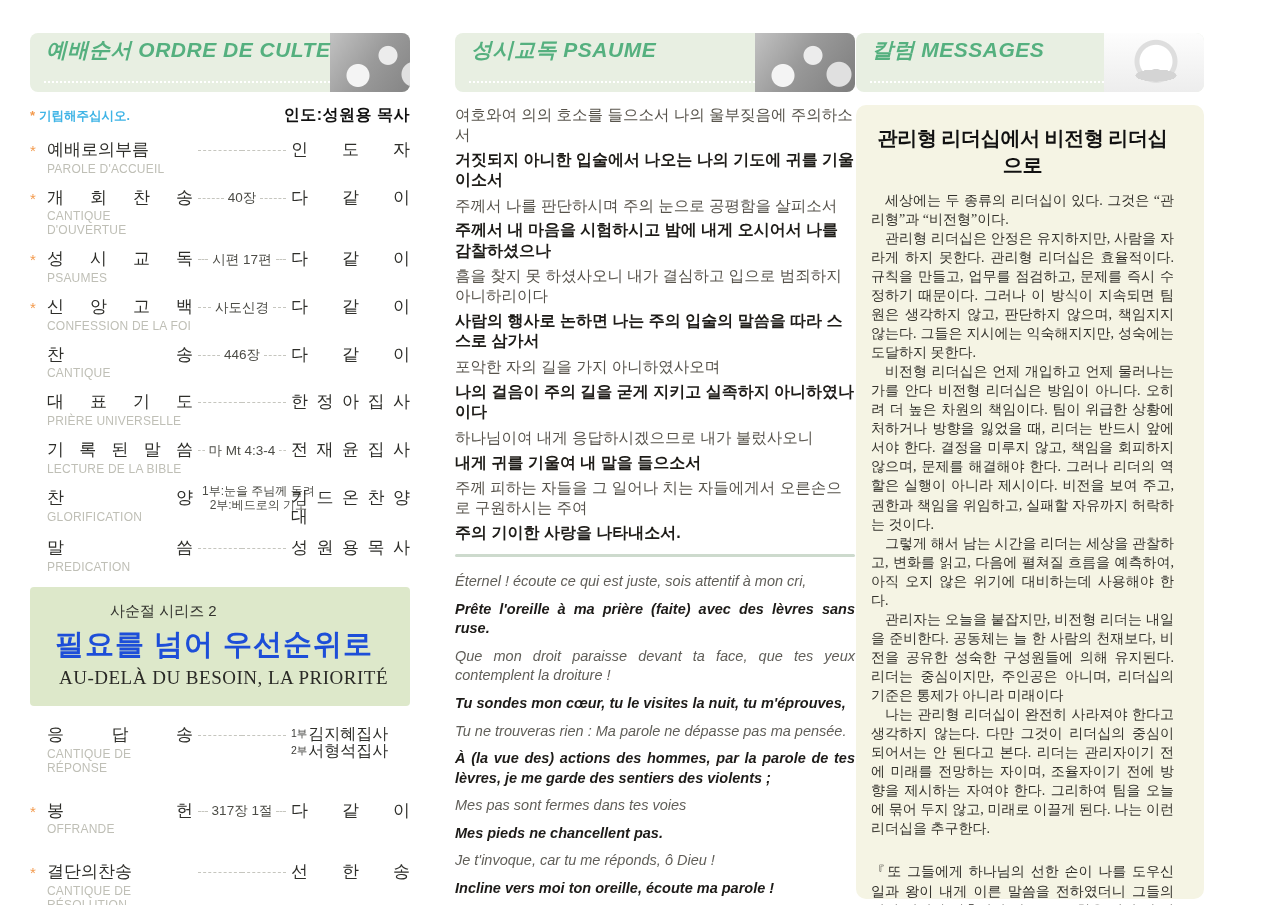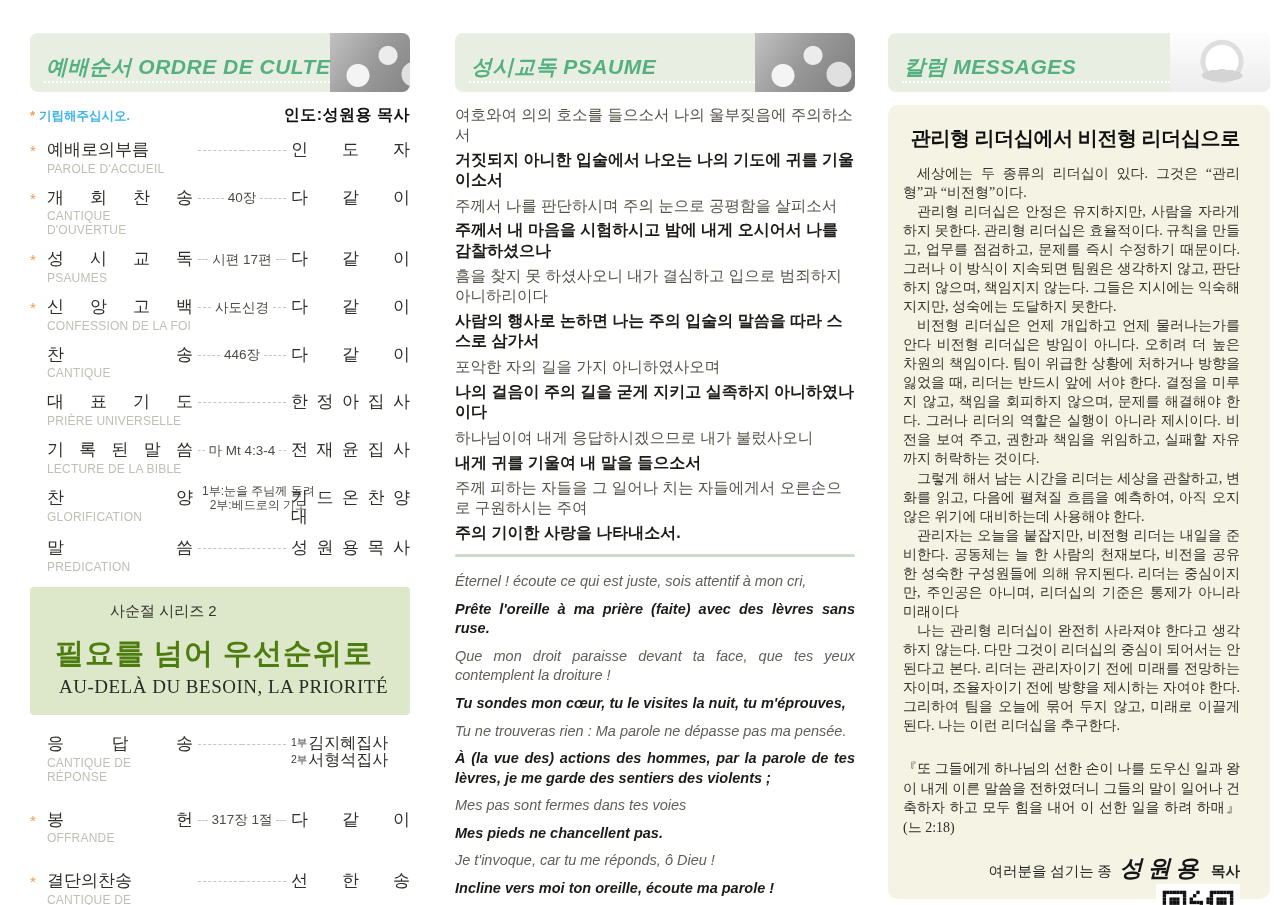--- a/index.html
+++ b/index.html
@@ -1,25 +1,25 @@
 <!DOCTYPE html>
 <html><head>
 <meta charset="utf-8">
 <style>
   html,body{margin:0;padding:0;background:#fff;}
   #page{position:relative;width:1280px;height:905px;background:#ffffff;overflow:hidden;
         font-family:"Liberation Sans","DejaVu Sans",sans-serif;color:#222;}
   .col{position:absolute;top:33px;}
   #col-left{left:30px;width:380px;}
   #col-middle{left:455px;width:400px;}
-  #col-right{left:888px;width:382px;}
+  #col-right{left:856px;width:348px;}
 
   
   .banner{height:59px;background:#e8efe2;border-radius:8px;display:flex;overflow:hidden;margin-bottom:13px;}
-  .banner-inner{flex:1;display:flex;align-items:flex-end;padding:0 0 11px 16px;position:relative;}
+  .banner-inner{flex:1;display:flex;align-items:flex-end;padding:0 0 28px 16px;position:relative;}
   .banner-inner::after{content:"";position:absolute;left:14px;right:0;bottom:9px;border-top:2px dotted #ffffff;}
   .banner-title{font-style:italic;font-weight:bold;font-size:21px;color:#55b07f;letter-spacing:.5px;white-space:nowrap;}
   .banner-photo{width:100px;height:100%;flex:0 0 auto;}
   .photo-cups{background:
       radial-gradient(circle at 28% 72%, #f4f4f4 0 11px, transparent 12px),
       radial-gradient(circle at 58% 38%, #ececec 0 9px, transparent 10px),
       radial-gradient(circle at 84% 70%, #e0e0e0 0 12px, transparent 13px),
       linear-gradient(125deg,#c2c2c2 0%,#9a9a9a 45%,#7d7d7d 100%);}
   .photo-coffee{background:
       radial-gradient(ellipse 34px 10px at 52% 72%, #d4d4d4 0 60%, transparent 61%),
@@ -43,21 +43,21 @@
   .dash{flex:1;border-top:1.5px dashed #c6c6bf;}
   .row-center{font-size:13.5px;color:#4c4c46;padding:0 4px;white-space:nowrap;}
   .row-center.two{font-size:12px;line-height:1.2;text-align:center;}
   .row-right{width:119px;flex:0 0 auto;font-size:17px;color:#2e2e2a;line-height:1.1;
              text-align:justify;text-align-last:justify;-moz-text-align-last:justify;}
   .row-right.two{text-align:left;text-align-last:auto;-moz-text-align-last:auto;font-size:16px;line-height:1.05;}
   .row-right .pfx{font-size:10.5px;vertical-align:2px;margin-right:1px;color:#3a3a36;}
 
   .sermon-box{background:#dde8ca;border-radius:4px;padding:15px 22px 17px 10px;margin:4px 0 20px 0;}
   .sermon-series{font-size:15px;color:#33332e;margin-left:70px;}
-  .sermon-title{font-size:29px;font-weight:bold;color:#4d7c0f;text-align:center;letter-spacing:1px;margin-top:13px;}
+  .sermon-title{font-size:29px;font-weight:bold;color:#1d4ed8;text-align:center;letter-spacing:1px;margin-top:4px;}
   .sermon-sub{font-family:"Liberation Serif","DejaVu Serif",serif;font-size:19px;color:#2a2a26;text-align:right;margin-top:2px;letter-spacing:.5px;}
 
   
   .psalm-line{margin:0 0 5px 0;font-size:15.5px;line-height:1.28;color:#57534b;}
   .psalm-line.bold{font-weight:bold;color:#1e1c18;font-size:16px;}
   .psalm-divider{height:3px;background:#cddacd;border-radius:2px;margin:11px 0 15px 0;}
   .fr-line{margin:0 0 8px 0;font-size:14.5px;font-style:italic;line-height:1.35;color:#605e58;text-align:justify;}
   .fr-line.bold{font-weight:bold;color:#1d1b18;}
 
   

